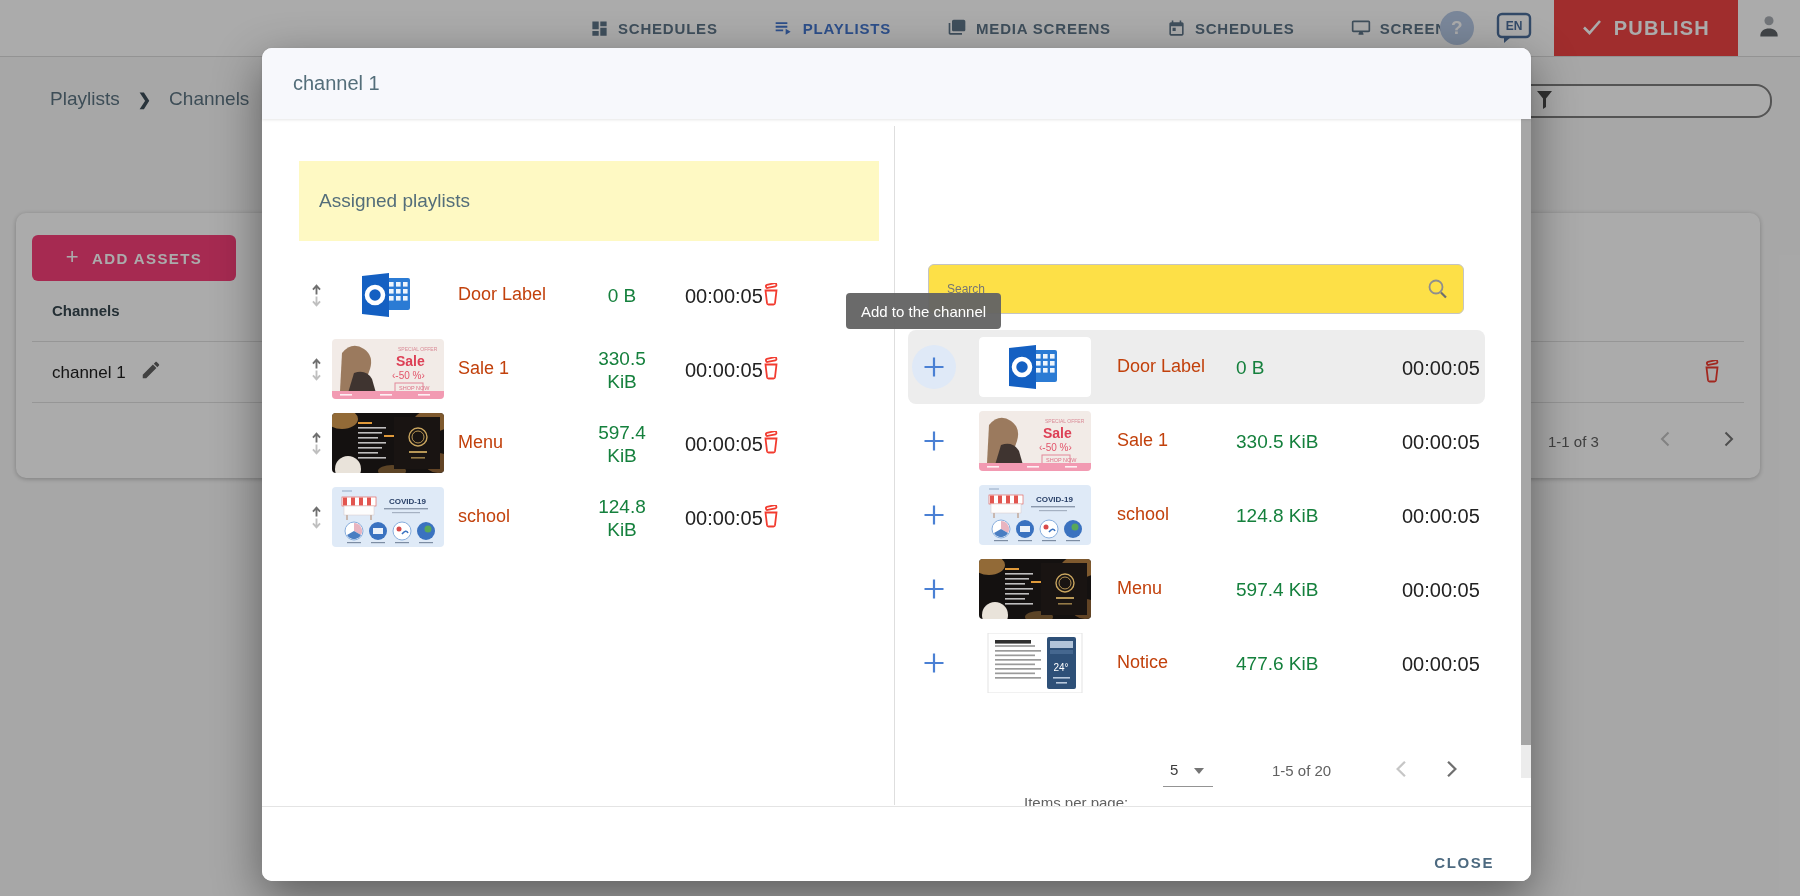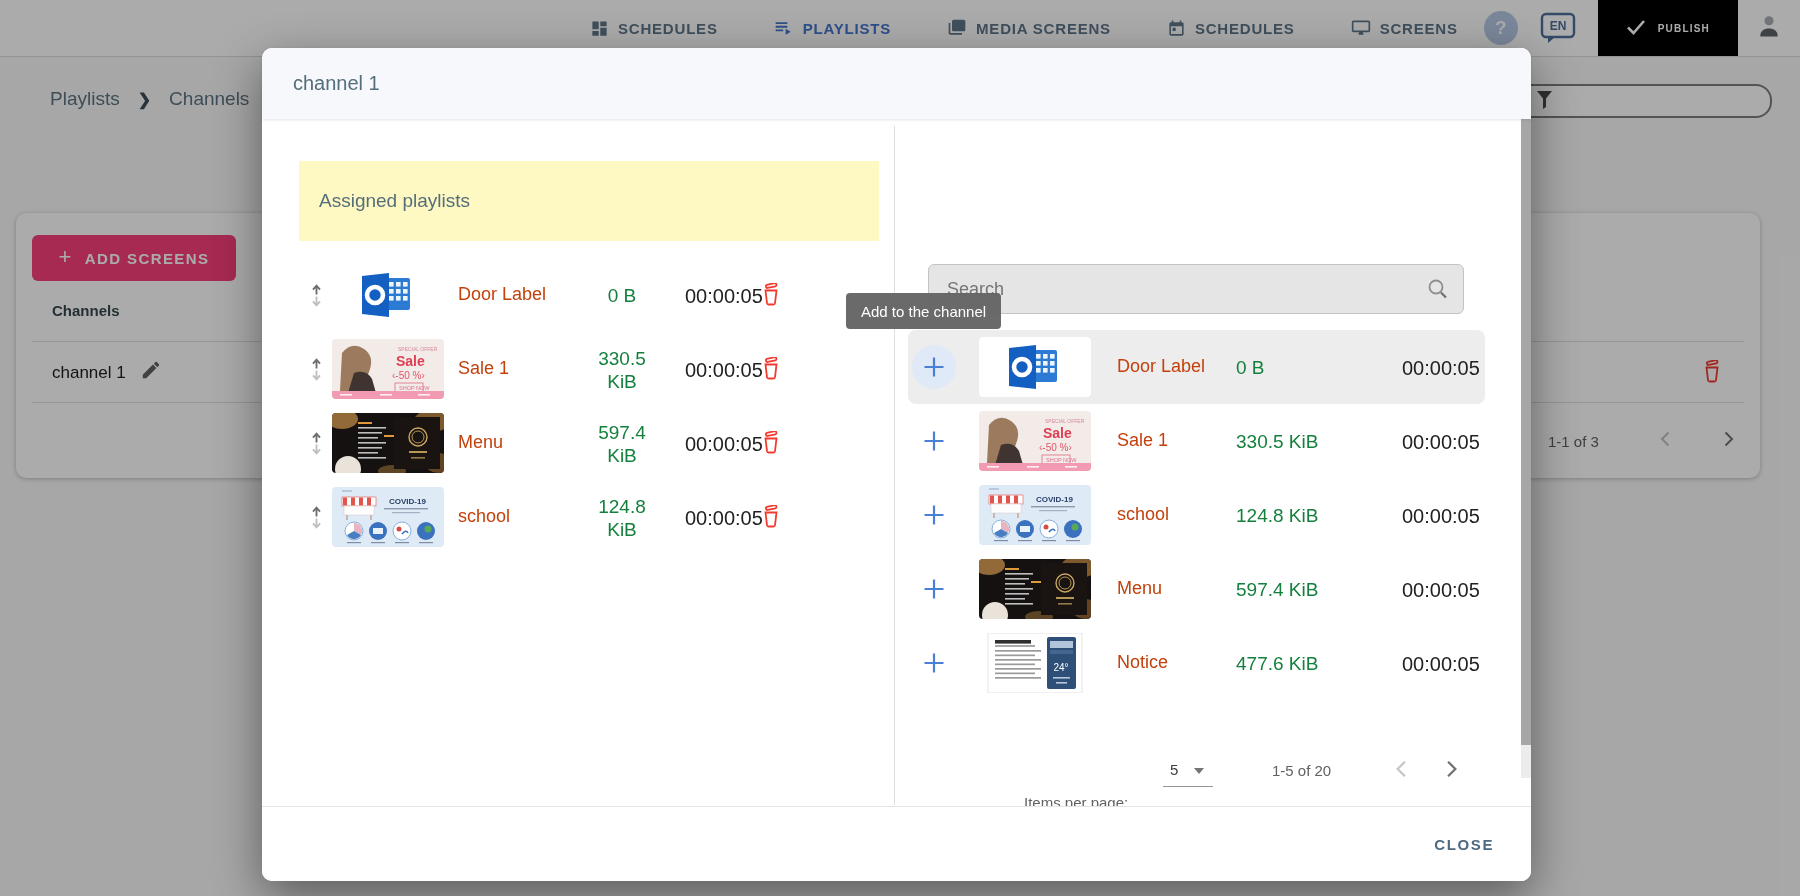--- a/index.html
+++ b/index.html
@@ -18,22 +18,22 @@
   .nav-item{display:flex;align-items:center;gap:9px;color:#5f7689;font-size:15px;font-weight:700;letter-spacing:.8px;cursor:pointer;}
   .nav-item.active{color:#4376ce;}
   .nav-item svg{display:block;}
   .nav-right{position:absolute;right:0;top:0;height:56px;display:flex;align-items:center;}
   .help-circle{
     width:34px;height:34px;border-radius:50%;background:#b7c9e6;color:#ffffff;
     font-size:19px;font-weight:700;display:flex;align-items:center;justify-content:center;margin-right:22px;cursor:pointer;
   }
   .lang-bubble{margin-right:22px;cursor:pointer;display:flex;}
   .publish-btn{
-    height:56px;background:#000000;color:#fff;display:flex;align-items:center;gap:12px;
-    padding:0 28px;font-size:10px;font-weight:700;letter-spacing:1.2px;cursor:pointer;
+    height:56px;background:#ef4444;color:#fff;display:flex;align-items:center;gap:12px;
+    padding:0 28px;font-size:20px;font-weight:700;letter-spacing:1.2px;cursor:pointer;
   }
   .user-slot{width:62px;display:flex;justify-content:center;cursor:pointer;}
   .breadcrumb{position:absolute;left:50px;top:88px;display:flex;align-items:center;gap:18px;font-size:19px;color:#5c7482;}
   .breadcrumb .crumb{cursor:pointer;}
   .breadcrumb .bc-sep{font-size:16px;color:#3c4c58;font-weight:700;}
   .bg-search{
     position:absolute;left:1508px;top:84px;width:260px;height:30px;border:2px solid #7e7e7e;
     border-radius:16px;background:#fff;
   }
   .bg-search .funnel{position:absolute;left:26px;top:4px;}
@@ -70,21 +70,21 @@
   .vdiv{position:absolute;left:632px;top:78px;width:1px;height:679px;background:#dedede;}
   .col-band{
     position:absolute;top:113px;height:80px;background:#fef9c3;display:flex;align-items:center;
     padding-left:20px;font-size:19px;color:#546e7a;box-sizing:border-box;
   }
   .band-left{left:37px;width:580px;}
   .band-right{left:647px;width:576px;}
   .search-wrap{position:absolute;left:666px;top:216px;width:536px;height:50px;}
   .search-input{
     width:100%;height:100%;box-sizing:border-box;border:1px solid #c4c4c4;border-radius:6px;
-    padding:0 46px 0 18px;font-size:18px;color:#424242;font-family:inherit;outline:none;background:#e5e5e5;
+    padding:0 46px 0 18px;font-size:12px;color:#424242;font-family:inherit;outline:none;background:#fde047;
   }
   .search-input::placeholder{color:#757575;}
   .search-wrap .mag{position:absolute;right:14px;top:13px;}
   .rows-left{position:absolute;left:37px;top:210px;width:580px;}
   .rows-right{position:absolute;left:646px;top:282px;width:577px;}
   .prow{position:relative;height:74px;}
   .prow.highlight{background:#ededed;border-radius:8px;}
   .sort-handle{position:absolute;left:10px;top:24px;cursor:grab;}
   .thumb{position:absolute;width:112px;height:60px;top:7px;border-radius:4px;overflow:hidden;}
   .thumb-left{left:33px;}
@@ -110,21 +110,21 @@
   }
   .mp-label{position:absolute;left:116px;top:14px;margin-top:32px;}
   .mp-size{position:absolute;left:262px;top:13px;color:#3c3c3c;cursor:pointer;}
   .mp-caret{position:absolute;left:286px;top:20px;width:0;height:0;border-left:5px solid transparent;border-right:5px solid transparent;border-top:6px solid #757575;cursor:pointer;}
   .mp-underline{position:absolute;left:255px;top:38px;width:50px;height:1px;background:#949494;}
   .mp-range{position:absolute;left:364px;top:14px;}
   .mp-prev{position:absolute;left:486px;top:12px;color:#c6c6c6;}
   .mp-next{position:absolute;left:537px;top:12px;color:#6f6f6f;cursor:pointer;}
   .modal-footer{
     position:absolute;left:0;right:0;bottom:0;height:74px;border-top:1px solid #e4e4e4;
-    display:flex;align-items:center;justify-content:flex-end;padding-right:31px;
+    display:flex;align-items:flex-end;justify-content:flex-end;padding-right:31px;
     border-radius:0 0 10px 10px;background:#fff;
   }
   .close-btn{
     background:none;border:none;color:#4d6a80;font-size:15px;font-weight:700;
     letter-spacing:1.6px;cursor:pointer;font-family:inherit;padding:10px 6px;
   }
   .mscroll{position:absolute;right:0;top:71px;width:10px;height:659px;background:#ececec;}
   .mscroll .mthumb{position:absolute;left:0;top:0;width:10px;height:626px;background:#a6a6a6;}
   .tooltip{
     position:absolute;left:584px;top:245px;height:36px;background:rgba(100,100,100,.96);
@@ -218,21 +218,21 @@
     <span class="funnel">
       <svg width="18" height="20" viewBox="0 0 18 20">
           <path d="M1 1h15l-6 7.5V17l-3 2V8.5z" fill="#4a4a4a"></path>
         </svg>
     </span>
   </div>
 
   <div class="card">
     <button class="add-channel-btn">
       <span class="plus-glyph">+</span>
-      <span>ADD SCREENS</span>
+      <span>ADD ASSETS</span>
     </button>
     <div class="tbl-header">Channels</div>
     <div class="hdiv" style="top:128px"></div>
     <div class="row-name">channel 1</div>
     <span class="pencil">
       <svg width="22" height="22" viewBox="0 0 24 24" fill="#616161">
           <path d="M3 17.2V21h3.8L17.9 9.9l-3.8-3.8L3 17.2zM20.7 7.1c.4-.4.4-1 0-1.4l-2.4-2.4c-.4-.4-1-.4-1.4 0l-1.8 1.8 3.8 3.8 1.8-1.8z"></path>
         </svg>
     </span>
     <span class="row-trash">

